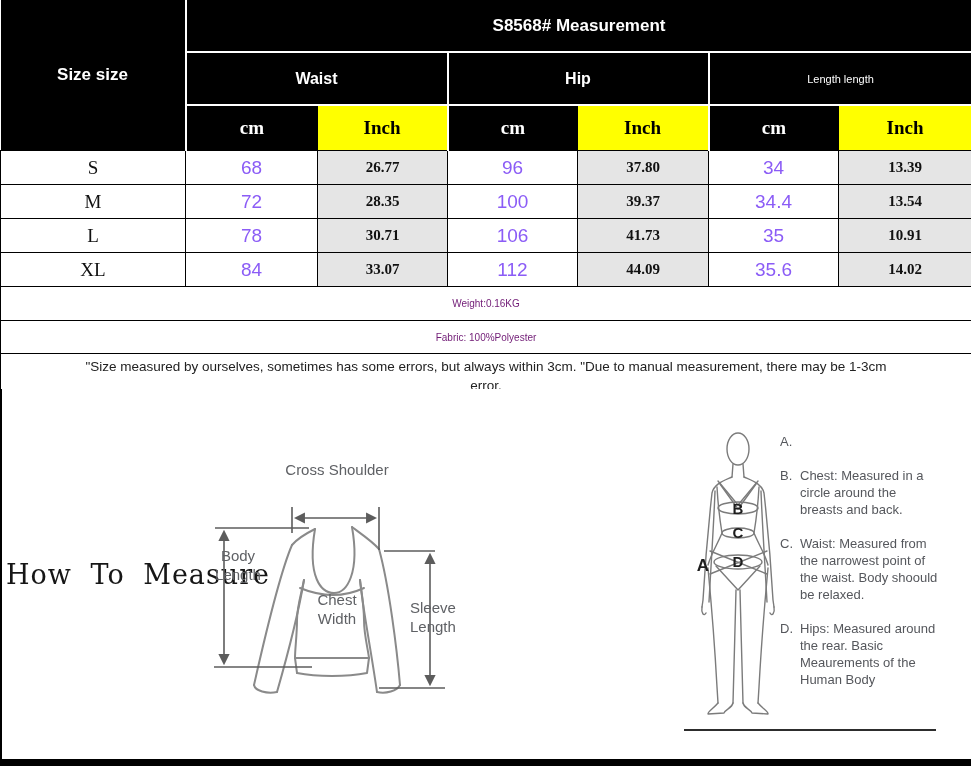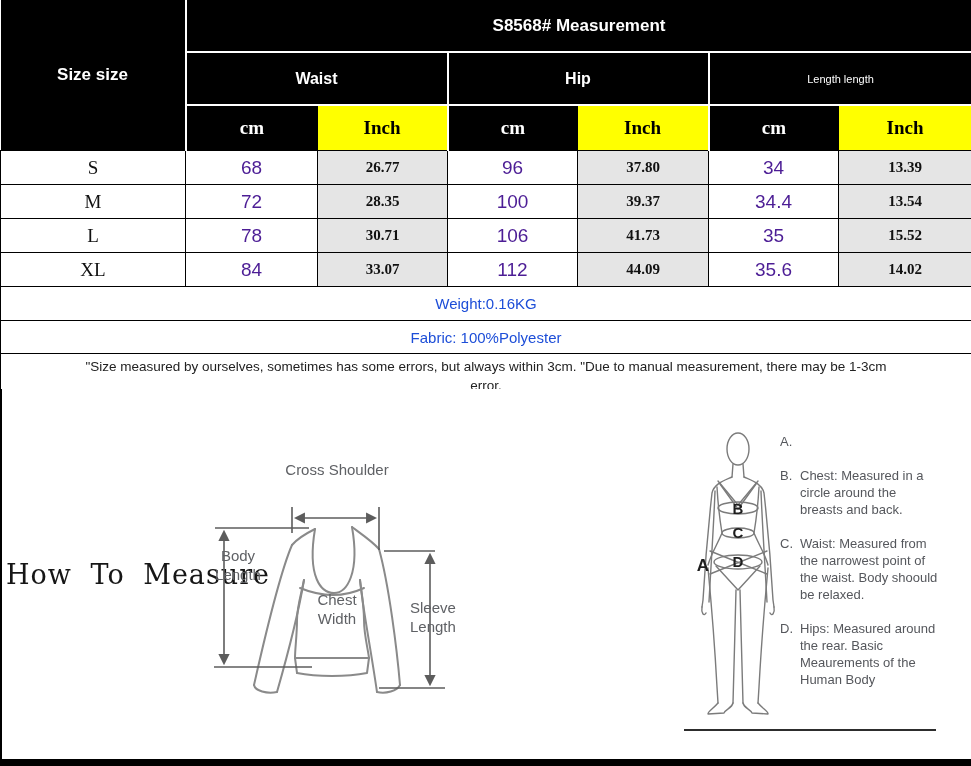--- a/index.html
+++ b/index.html
@@ -15,23 +15,23 @@
   .size-col-cell{font-size:17px;font-weight:bold;border-right:2px solid #fff;}
   .group-cell{height:51px;font-size:16px;font-weight:600;border-top:2px solid #fff;}
   .group-cell.group-sep{border-left:2px solid #fff;}
   .group-cell.small{font-size:11px;font-weight:500;}
   .unit-row th{height:44px;font-family:"Liberation Serif",serif;font-size:19px;font-weight:bold;border-top:2px solid #fff;}
   .unit-cm{background:#000;color:#fff;}
   .unit-cm.group-sep{border-left:2px solid #fff;}
   .unit-inch{background:#FFFF00;color:#000;border-bottom:1px solid #000;}
   .data-row td{height:33px;border:1px solid #000;background:#fff;}
   .data-row .size-cell{font-family:"Liberation Serif",serif;font-size:19px;color:#111;}
-  .data-row .cm-cell{font-size:19px;color:#4c1d95;}
+  .data-row .cm-cell{font-size:19px;color:#8b5cf6;}
   .data-row .inch-cell{background:#e5e5e5;font-family:"Liberation Serif",serif;font-weight:bold;font-size:15px;color:#111;}
-  .wide-row td{border:1px solid #000;font-size:15px;color:#1d4ed8;}
+  .wide-row td{border:1px solid #000;font-size:10px;color:#701a75;}
   .weight-row td{height:33px;}
   .fabric-row td{height:32px;}
   .note-row td{height:45px;font-size:13.5px;color:#222;line-height:1.35;}
   
   .lower{
     position:absolute;left:0;top:389px;width:971px;height:371px;background:#fff;
     border-left:2px solid #000;box-sizing:border-box;
   }
   .howto-heading{
     position:absolute;left:4px;top:170px;
@@ -110,21 +110,21 @@
         <td class="cm-cell">34.4</td>
         <td class="inch-cell">13.54</td>
       </tr>
       <tr class="data-row">
         <td class="size-cell">L</td>
         <td class="cm-cell">78</td>
         <td class="inch-cell">30.71</td>
         <td class="cm-cell">106</td>
         <td class="inch-cell">41.73</td>
         <td class="cm-cell">35</td>
-        <td class="inch-cell">15.52</td>
+        <td class="inch-cell">10.91</td>
       </tr>
       <tr class="data-row">
         <td class="size-cell">XL</td>
         <td class="cm-cell">84</td>
         <td class="inch-cell">33.07</td>
         <td class="cm-cell">112</td>
         <td class="inch-cell">44.09</td>
         <td class="cm-cell">35.6</td>
         <td class="inch-cell">14.02</td>
       </tr>

